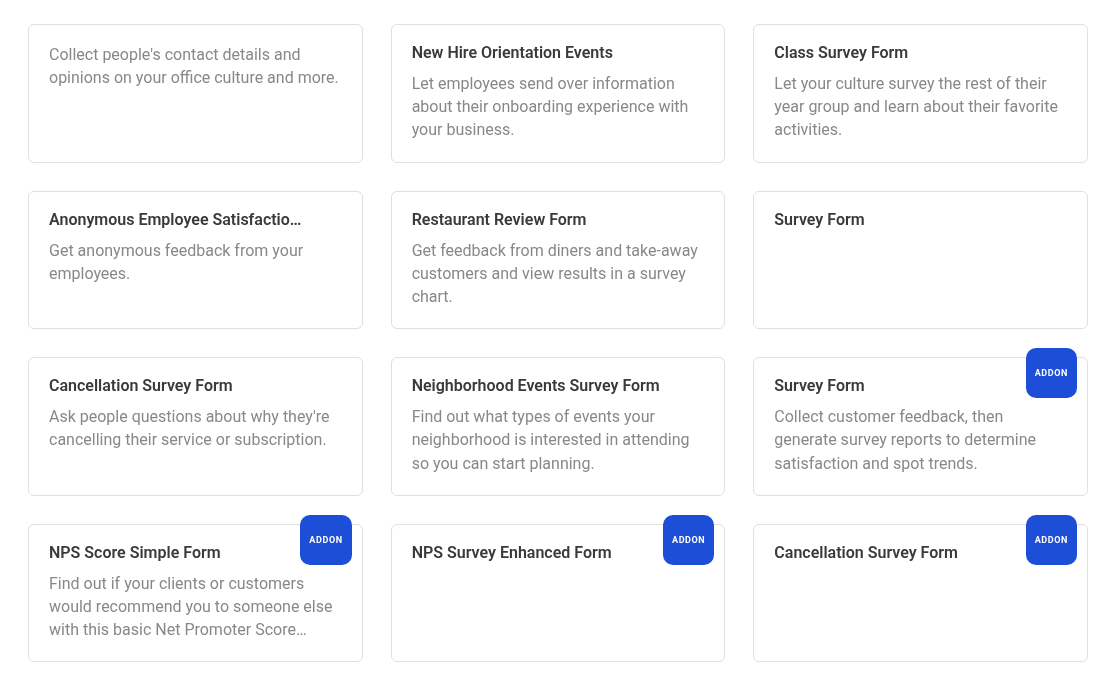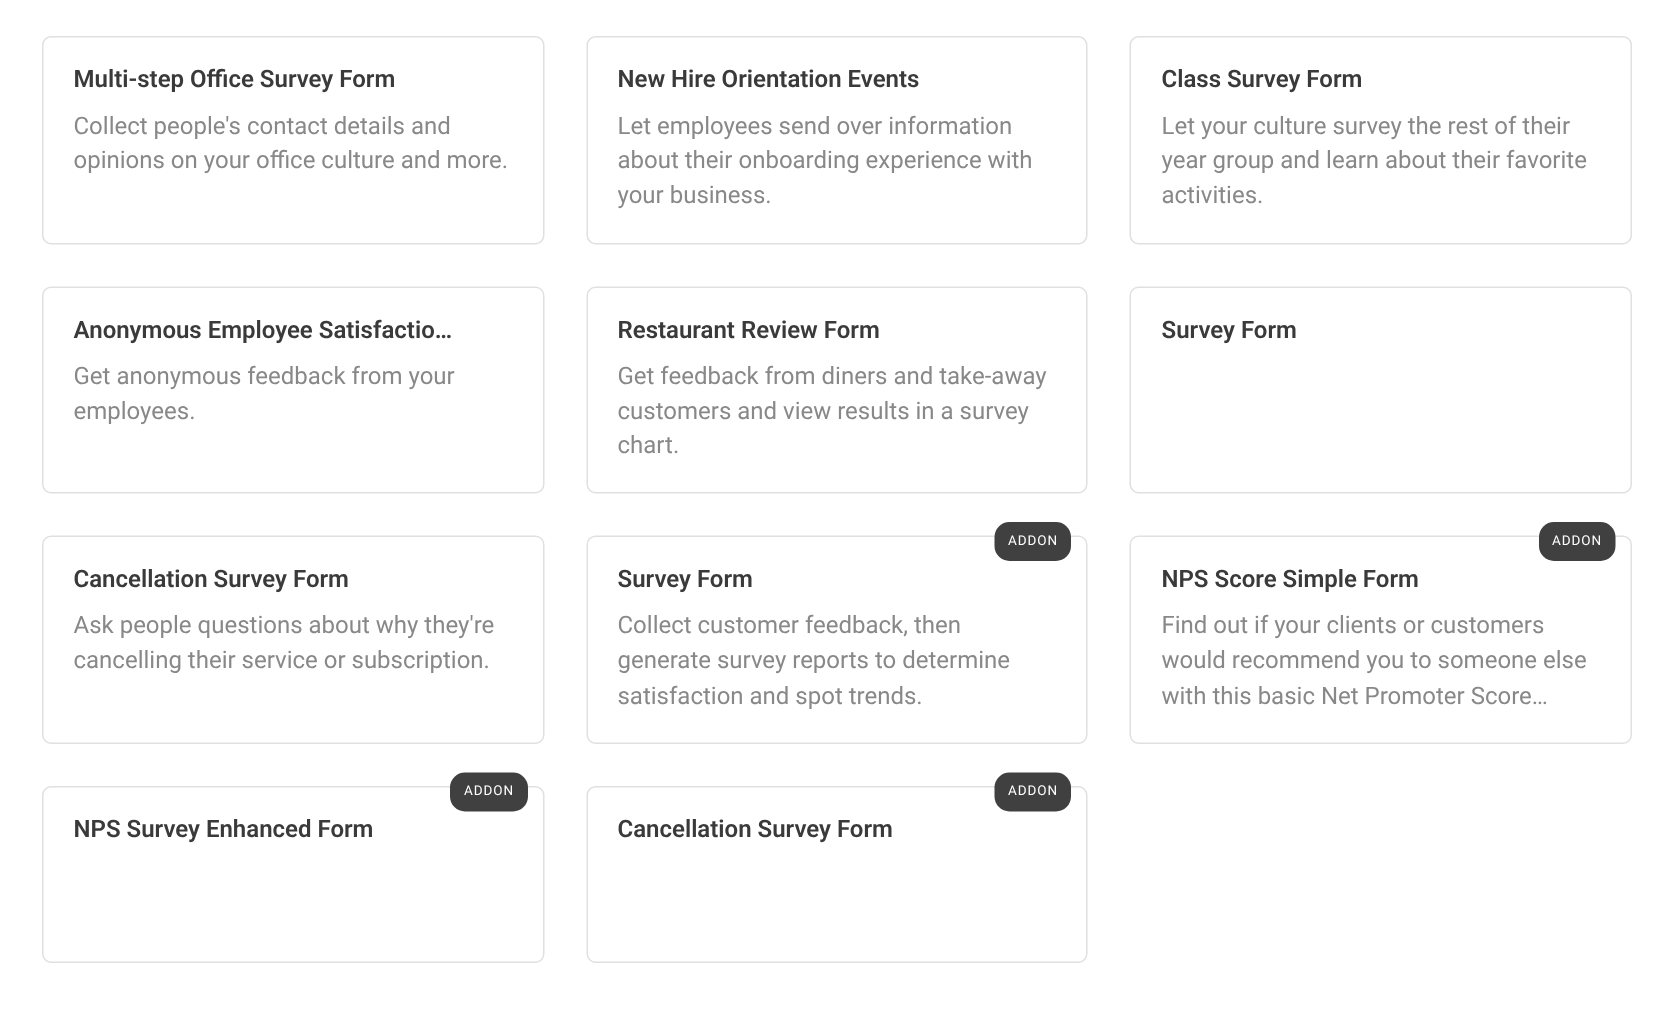--- a/index.html
+++ b/index.html
@@ -42,36 +42,35 @@
     line-height: 1.45;
     display: -webkit-box;
     -webkit-line-clamp: 3;
     -webkit-box-orient: vertical;
     overflow: hidden;
   }
   .addon-badge {
     position: absolute;
     top: -10px;
     right: 10px;
-    background: #404040;
+    background: #1d4ed8;
     color: #ffffff;
     font-size: 9px;
-    font-weight: 400;
+    font-weight: 700;
     letter-spacing: 0.6px;
-    padding: 8px 9px;
+    padding: 20px 9px;
     border-radius: 10px;
   }
 </style>
 </head>
 <body>
 
 <div class="grid">
 
   <div class="card">
-    <div class="card-title">Multi-step Office Survey Form</div>
     <div class="card-desc">Collect people's contact details and opinions on your office culture and more.</div>
   </div>
 
   <div class="card">
     <div class="card-title">New Hire Orientation Events</div>
     <div class="card-desc">Let employees send over information about their onboarding experience with your business.</div>
   </div>
 
   <div class="card">
     <div class="card-title">Class Survey Form</div>
@@ -90,20 +89,24 @@
 
   <div class="card">
     <div class="card-title">Survey Form</div>
   </div>
 
   <div class="card">
     <div class="card-title">Cancellation Survey Form</div>
     <div class="card-desc">Ask people questions about why they're cancelling their service or subscription.</div>
   </div>
 
+  <div class="card">
+    <div class="card-title">Neighborhood Events Survey Form</div>
+    <div class="card-desc">Find out what types of events your neighborhood is interested in attending so you can start planning.</div>
+  </div>
 
   <div class="card">
     <span class="addon-badge">ADDON</span>
     <div class="card-title">Survey Form</div>
     <div class="card-desc">Collect customer feedback, then generate survey reports to determine satisfaction and spot trends.</div>
   </div>
 
   <div class="card">
     <span class="addon-badge">ADDON</span>
     <div class="card-title">NPS Score Simple Form</div>

